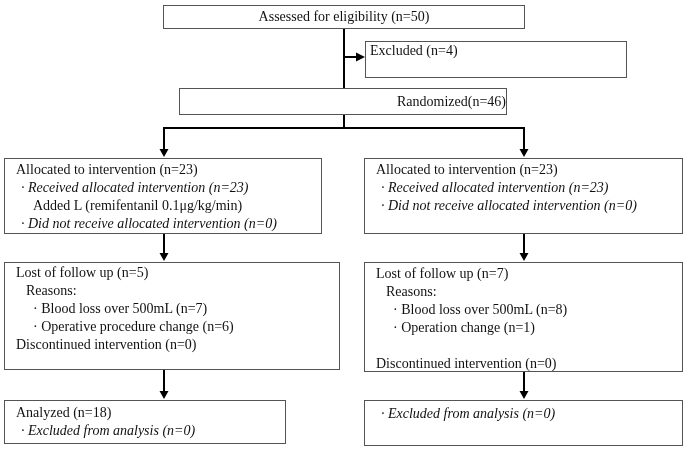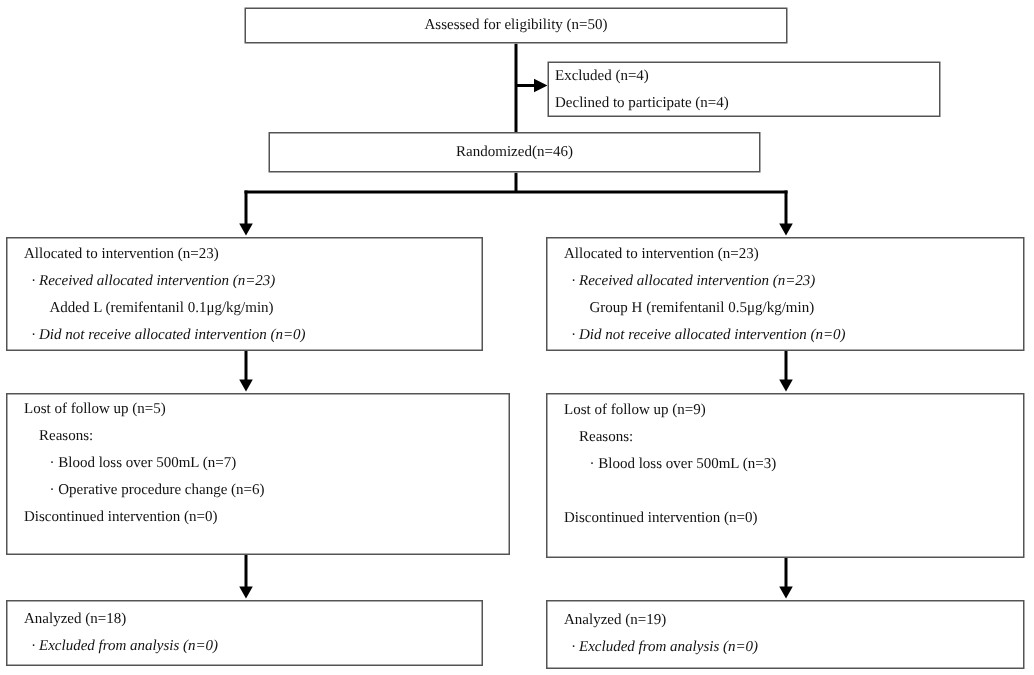--- a/index.html
+++ b/index.html
@@ -20,21 +20,21 @@
     position: absolute;
     left: 0;
     top: 0;
     pointer-events: none;
   }
   .box {
     position: absolute;
     border: 1px solid #545454;
     background: #ffffff;
     box-sizing: border-box;
-    font-size: 10px;
+    font-size: 14px;
     padding-top: 2px;
   }
   .ln {
     height: 18px;
     line-height: 18px;
     white-space: nowrap;
   }
   .center-text {
     text-align: center;
   }
@@ -77,60 +77,58 @@
     <line x1="524" y1="372" x2="524" y2="392" stroke="#000" stroke-width="2"></line>
     <polygon points="519.5,391 528.5,391 524,399" fill="#000"></polygon>
   </svg>
 
   <div class="box center-text" style="left:163px; top:5px; width:362px; height:24px;">
     <div class="ln">Assessed for eligibility (n=50)</div>
   </div>
 
   <div class="box" style="left:365px; top:41px; width:262px; height:37px; padding-top:0;">
     <div class="ln pad-sm">Excluded (n=4)</div>
-    <div class="ln pad-sm">Declined to participate (n=4)</div>
   </div>
 
-  <div class="box center-text" style="left:179px; top:88px; width:328px; height:27px; padding-top:4px;">
+  <div class="box center-text" style="left:179px; top:88px; width:328px; height:27px; padding-top:4px;text-align:right;">
     <div class="ln">Randomized(n=46)</div>
   </div>
 
   <div class="box" style="left:4px; top:158px; width:318px; height:76px;">
     <div class="ln i0">Allocated to intervention (n=23)</div>
     <div class="ln i1">· Received allocated intervention (n=23)</div>
     <div class="ln i3">Added L (remifentanil 0.1μg/kg/min)</div>
     <div class="ln i1">· Did not receive allocated intervention (n=0)</div>
   </div>
 
   <div class="box" style="left:364px; top:158px; width:319px; height:76px;">
     <div class="ln i0">Allocated to intervention (n=23)</div>
     <div class="ln i1">· Received allocated intervention (n=23)</div>
-    <div class="ln i3">Group H (remifentanil 0.5μg/kg/min)</div>
     <div class="ln i1">· Did not receive allocated intervention (n=0)</div>
   </div>
 
   <div class="box" style="left:4px; top:262px; width:336px; height:108px; padding-top:1px;">
     <div class="ln i0">Lost of follow up (n=5)</div>
     <div class="ln i2">Reasons:</div>
     <div class="ln i3">· Blood loss over 500mL (n=7)</div>
     <div class="ln i3">· Operative procedure change (n=6)</div>
     <div class="ln i0">Discontinued intervention (n=0)</div>
   </div>
 
   <div class="box" style="left:364px; top:262px; width:319px; height:110px;">
-    <div class="ln i0">Lost of follow up (n=9)</div>
+    <div class="ln i0">Lost of follow up (n=7)</div>
     <div class="ln i2">Reasons:</div>
-    <div class="ln i3">· Blood loss over 500mL (n=3)</div>
+    <div class="ln i3">· Blood loss over 500mL (n=8)</div>
+    <div class="ln i3">· Operation change (n=1)</div>
     <div class="ln i3"></div>
     <div class="ln i0">Discontinued intervention (n=0)</div>
   </div>
 
-  <div class="box" style="left:4px; top:400px; width:318px; height:44px; padding-top:3px;">
+  <div class="box" style="left:4px; top:400px; width:282px; height:44px; padding-top:3px;">
     <div class="ln i0">Analyzed (n=18)</div>
     <div class="ln i1">· Excluded from analysis (n=0)</div>
   </div>
 
   <div class="box" style="left:364px; top:400px; width:319px; height:46px; padding-top:4px;">
-    <div class="ln i0">Analyzed (n=19)</div>
     <div class="ln i1">· Excluded from analysis (n=0)</div>
   </div>
 
 </div>
 
 </body></html>

